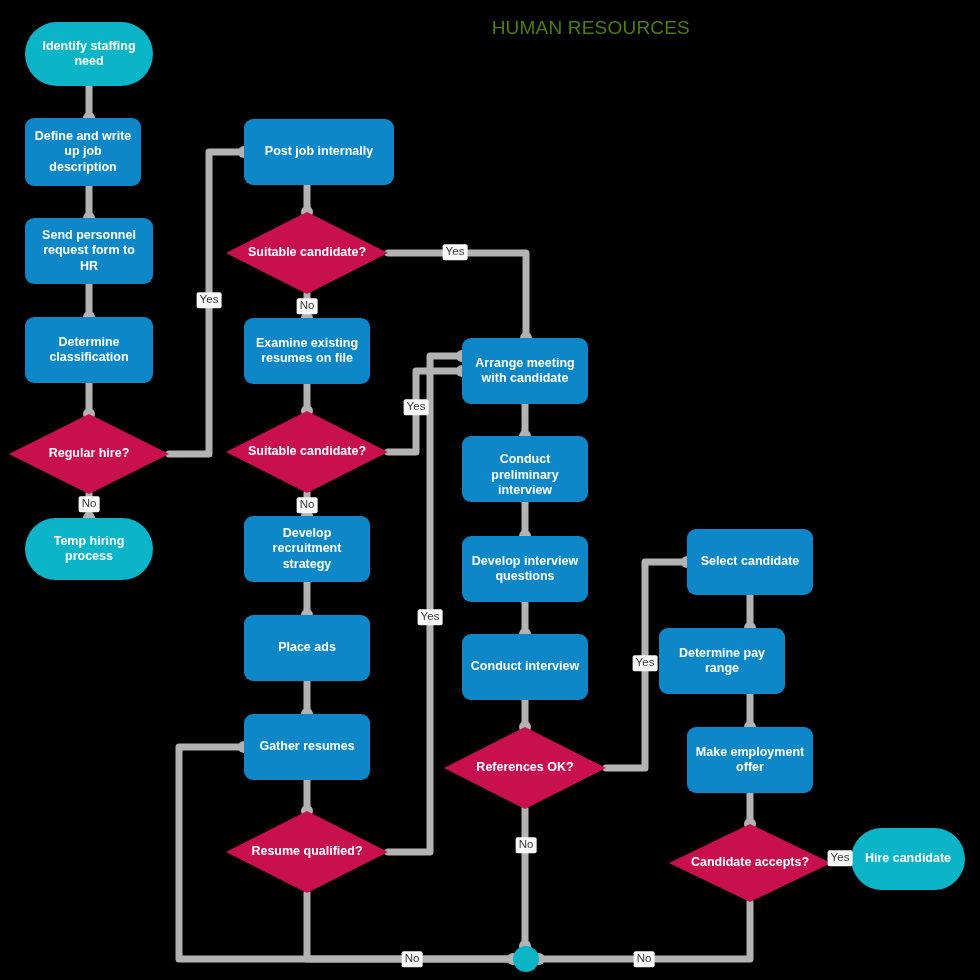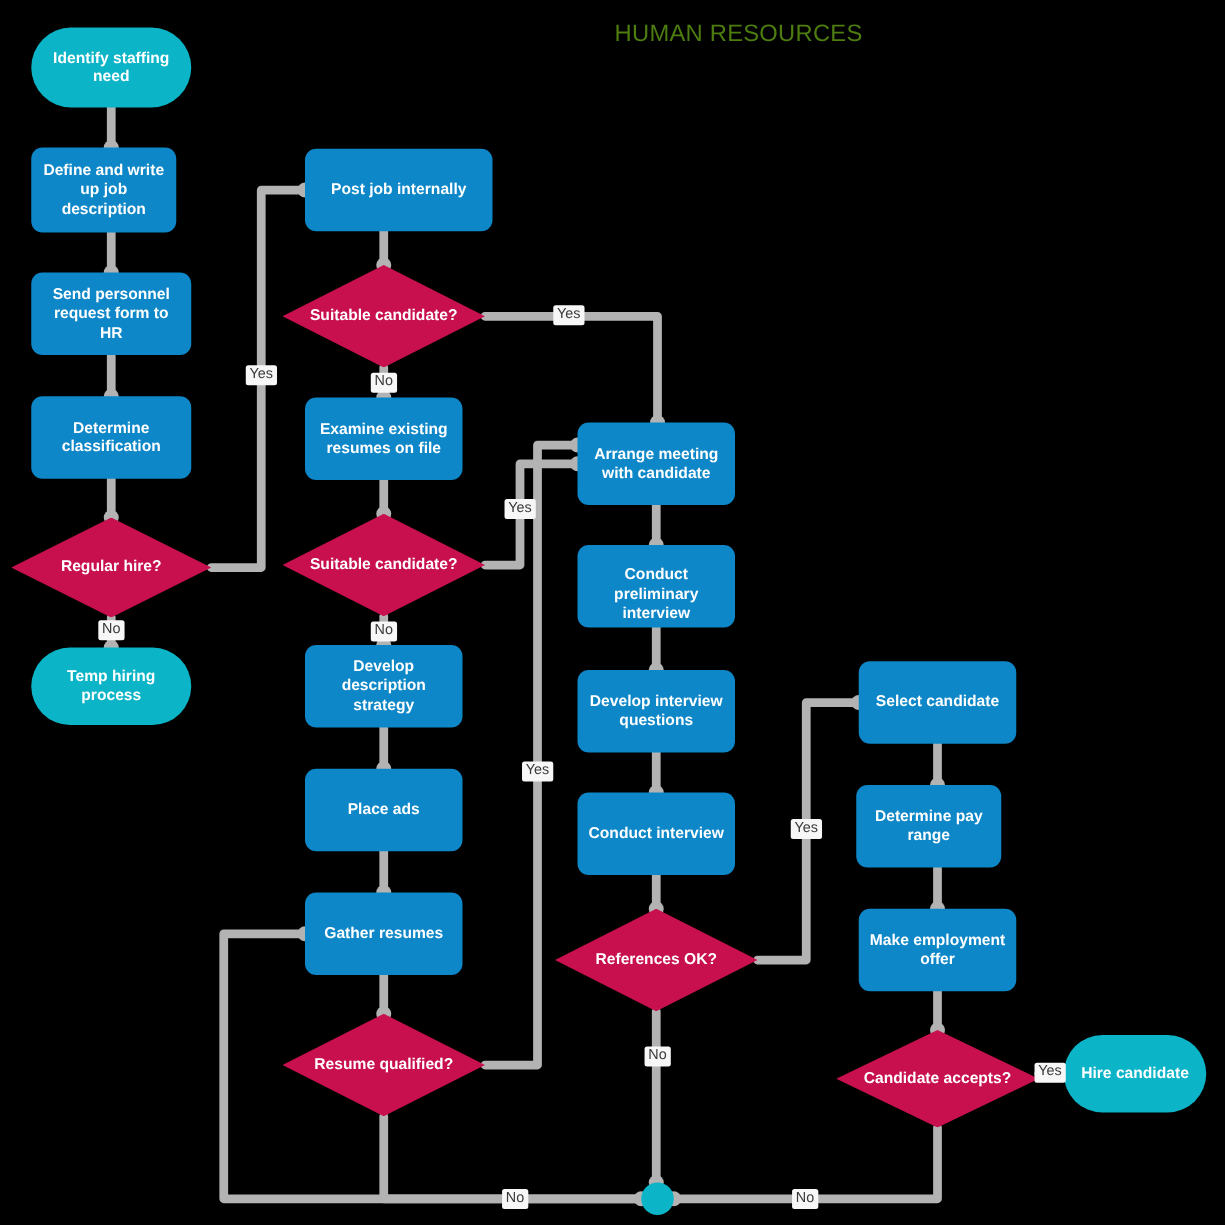--- a/index.html
+++ b/index.html
@@ -199,21 +199,21 @@
         <span class="dlabel">Suitable candidate?</span>
       </div>
       <div class="node proc" style="left: 244px; top: 318px; width: 126px; height: 66px;">
         <span>Examine existing resumes on file</span>
       </div>
       <div class="node dec" style="left: 226px; top: 411px; width: 162px; height: 82px;">
         <div class="dshape"></div>
         <span class="dlabel">Suitable candidate?</span>
       </div>
       <div class="node proc" style="left: 244px; top: 516px; width: 126px; height: 66px;">
-        <span>Develop description strategy</span>
+        <span>Develop recruitment strategy</span>
       </div>
       <div class="node proc" style="left: 244px; top: 615px; width: 126px; height: 66px;">
         <span>Place ads</span>
       </div>
       <div class="node proc" style="left: 244px; top: 714px; width: 126px; height: 66px;">
         <span>Gather resumes</span>
       </div>
       <div class="node dec" style="left: 226px; top: 811px; width: 162px; height: 82px;">
         <div class="dshape"></div>
         <span class="dlabel">Resume qualified?</span>
@@ -230,21 +230,21 @@
       <div class="node proc" style="left: 462px; top: 634px; width: 126px; height: 66px;">
         <span>Conduct interview</span>
       </div>
       <div class="node dec" style="left: 444px; top: 727px; width: 162px; height: 82px;">
         <div class="dshape"></div>
         <span class="dlabel">References OK?</span>
       </div>
       <div class="node proc" style="left: 687px; top: 529px; width: 126px; height: 66px;">
         <span>Select candidate</span>
       </div>
-      <div class="node proc" style="left: 685px; top: 628px; width: 116px; height: 66px;">
+      <div class="node proc" style="left: 659px; top: 628px; width: 126px; height: 66px;">
         <span>Determine pay range</span>
       </div>
       <div class="node proc" style="left: 687px; top: 727px; width: 126px; height: 66px;">
         <span>Make employment offer</span>
       </div>
       <div class="node dec" style="left: 669px; top: 824px; width: 162px; height: 78px;">
         <div class="dshape"></div>
         <span class="dlabel">Candidate accepts?</span>
       </div>
       <div class="node term" style="left: 851px; top: 828px; width: 114px; height: 62px;">

